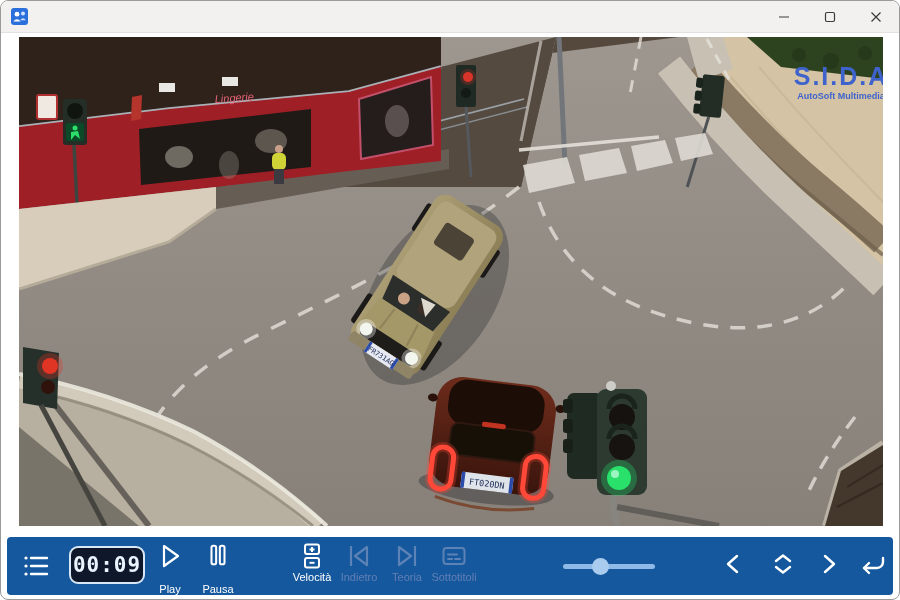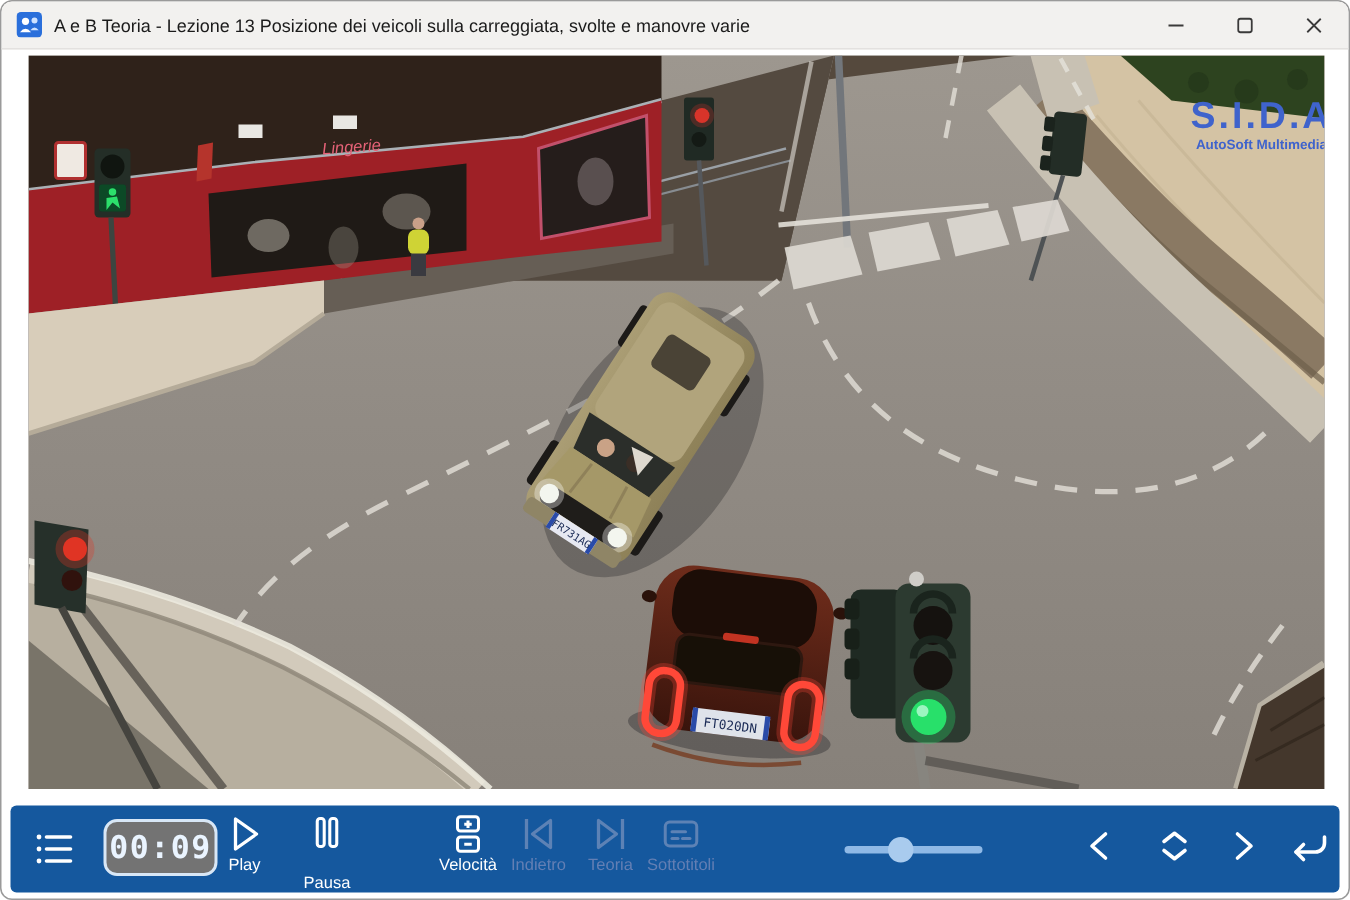--- a/index.html
+++ b/index.html
@@ -36,21 +36,20 @@
 <div id="window">
 
   <div id="titlebar">
     <svg id="app-icon" viewBox="0 0 17 17">
       <rect x="0" y="0" width="17" height="17" rx="3" fill="#2a6fdb"></rect>
       <circle cx="6" cy="6.2" r="2.4" fill="#ffffff"></circle>
       <path d="M2.3 13.5 q3.7 -4.6 7.4 0 Z" fill="#ffffff"></path>
       <circle cx="12" cy="5.6" r="2" fill="#cfe2ff"></circle>
       <path d="M9.2 12.2 q2.8 -3.8 5.6 0 Z" fill="#cfe2ff"></path>
     </svg>
-    <div id="title-text">A e B Teoria - Lezione 13 Posizione dei veicoli sulla carreggiata, svolte e manovre varie</div>
     <div id="win-controls">
       <button class="win-btn">
         <svg width="12" height="12" viewBox="0 0 12 12">
             <line x1="1" y1="6" x2="11" y2="6" stroke="#3a3a3a" stroke-width="1.2"></line>
           </svg>
       </button>
       <button class="win-btn">
         <svg width="12" height="12" viewBox="0 0 12 12">
             <rect x="1.5" y="1.5" width="9" height="9" rx="1.5" fill="none" stroke="#3a3a3a" stroke-width="1.2"></rect>
           </svg>
@@ -274,25 +273,25 @@
       <svg width="30" height="30" viewBox="0 0 30 30" stroke="#ffffff" stroke-width="2.4" stroke-linecap="round">
         <circle cx="5" cy="7" r="1.6" fill="#ffffff" stroke="none"></circle>
           <line x1="10" y1="7" x2="26" y2="7"></line>
         <circle cx="5" cy="15" r="1.6" fill="#ffffff" stroke="none"></circle>
           <line x1="10" y1="15" x2="26" y2="15"></line>
         <circle cx="5" cy="23" r="1.6" fill="#ffffff" stroke="none"></circle>
           <line x1="10" y1="23" x2="26" y2="23"></line>
       </svg>
     </div>
 
-    <div id="clock" style="background: #737373;">
+    <div id="clock" style="background: #0f172a;">
       <span>00:09</span>
     </div>
 
-    <div class="tb-btn" style="left:128px;">
+    <div class="tb-btn" style="left:135px;gap:12px;">
       <svg width="28" height="28" viewBox="0 0 28 28">
         <path d="M 8,4 L 22,14 L 8,24 Z" fill="none" stroke="#ffffff" stroke-width="2.2" stroke-linejoin="round"></path>
       </svg>
       <div class="tb-label">Play</div>
     </div>
 
     <div class="tb-btn" style="left:183px;gap:14px;">
       <svg width="28" height="28" viewBox="0 0 28 28">
         <rect x="7" y="4" width="5" height="20" rx="2" fill="none" stroke="#ffffff" stroke-width="2.2"></rect>
         <rect x="16" y="4" width="5" height="20" rx="2" fill="none" stroke="#ffffff" stroke-width="2.2"></rect>

